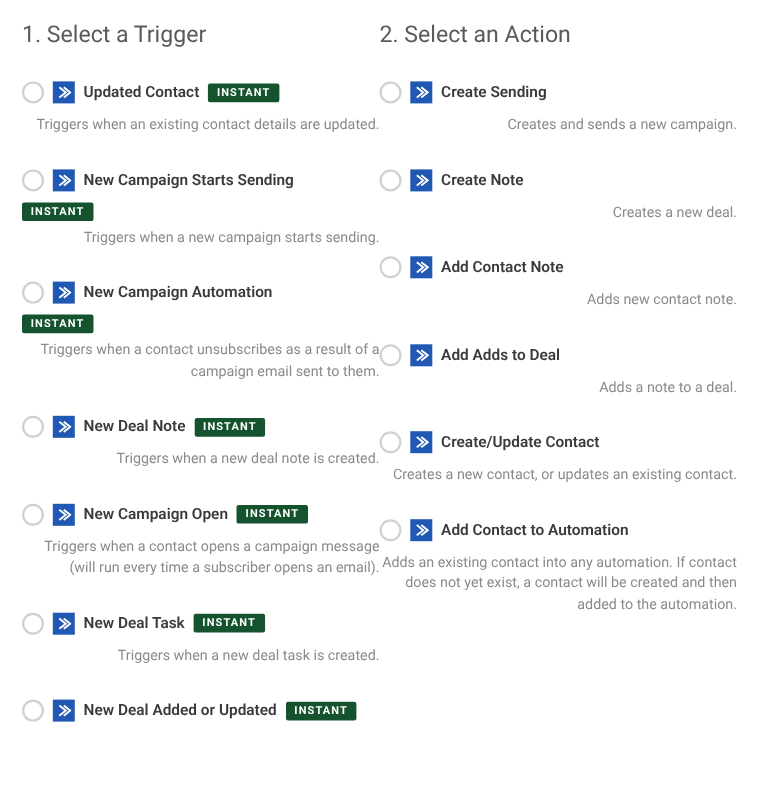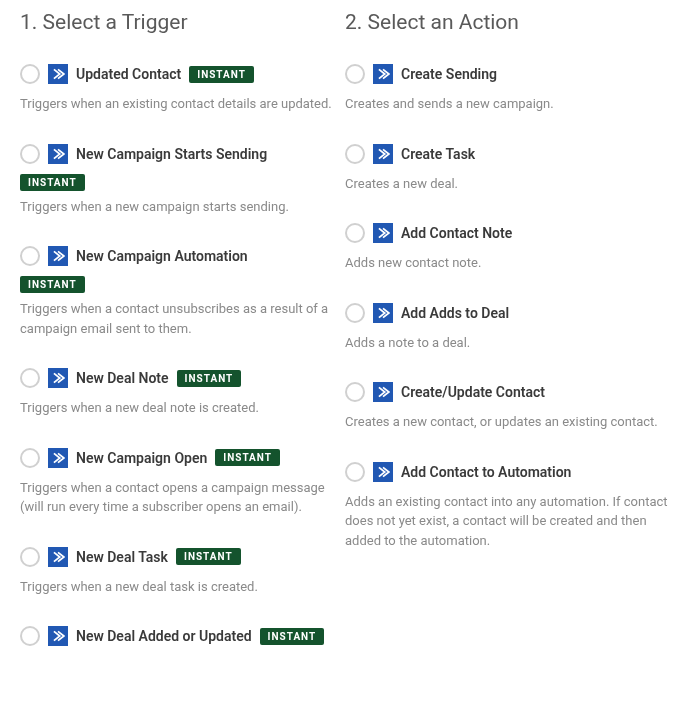--- a/index.html
+++ b/index.html
@@ -10,21 +10,21 @@
     body {
       background: #ffffff;
       font-family: -apple-system, BlinkMacSystemFont, "Segoe UI", Roboto, "Helvetica Neue", Arial, sans-serif;
       color: #333;
       width: 690px;
       height: 720px;
       overflow: hidden;
     }
     .container {
       display: flex;
-      padding: 10px 20px;
+      padding: 20px 20px;
     }
     .column {
       flex: 1;
     }
     .section-title {
       font-size: 21px;
       font-weight: 400;
       color: #5a5a5a;
       margin-bottom: 30px;
     }
@@ -73,20 +73,21 @@
       letter-spacing: 1px;
       padding: 3px 8px;
       border-radius: 2px;
       text-transform: uppercase;
     }
     .item-desc {
       font-size: 13px;
       color: #8a8a8a;
       line-height: 1.5;
       margin-top: 6px;
+      text-align: right;
     }
     .badge-newline {
       width: 100%;
       display: flex;
       margin-top: 6px;
     }
   </style>
 </head>
 <body>
 
@@ -212,21 +213,21 @@
       </div>
       <div class="item">
         <div class="item-header">
           <div class="radio"></div>
           <div class="app-icon">
             <svg viewBox="0 0 24 24" fill="none">
               <path d="M5 4 L15 12 L5 20" stroke="#fff" stroke-width="3" fill="none"></path>
               <path d="M12 4 L22 12 L12 20" stroke="#fff" stroke-width="3" fill="none"></path>
             </svg>
           </div>
-          <span class="item-title">Create Task</span>
+          <span class="item-title">Create Note</span>
         </div>
         <div class="item-desc">Creates a new deal.</div>
       </div>
       <div class="item">
         <div class="item-header">
           <div class="radio"></div>
           <div class="app-icon">
             <svg viewBox="0 0 24 24" fill="none">
               <path d="M5 4 L15 12 L5 20" stroke="#fff" stroke-width="3" fill="none"></path>
               <path d="M12 4 L22 12 L12 20" stroke="#fff" stroke-width="3" fill="none"></path>

